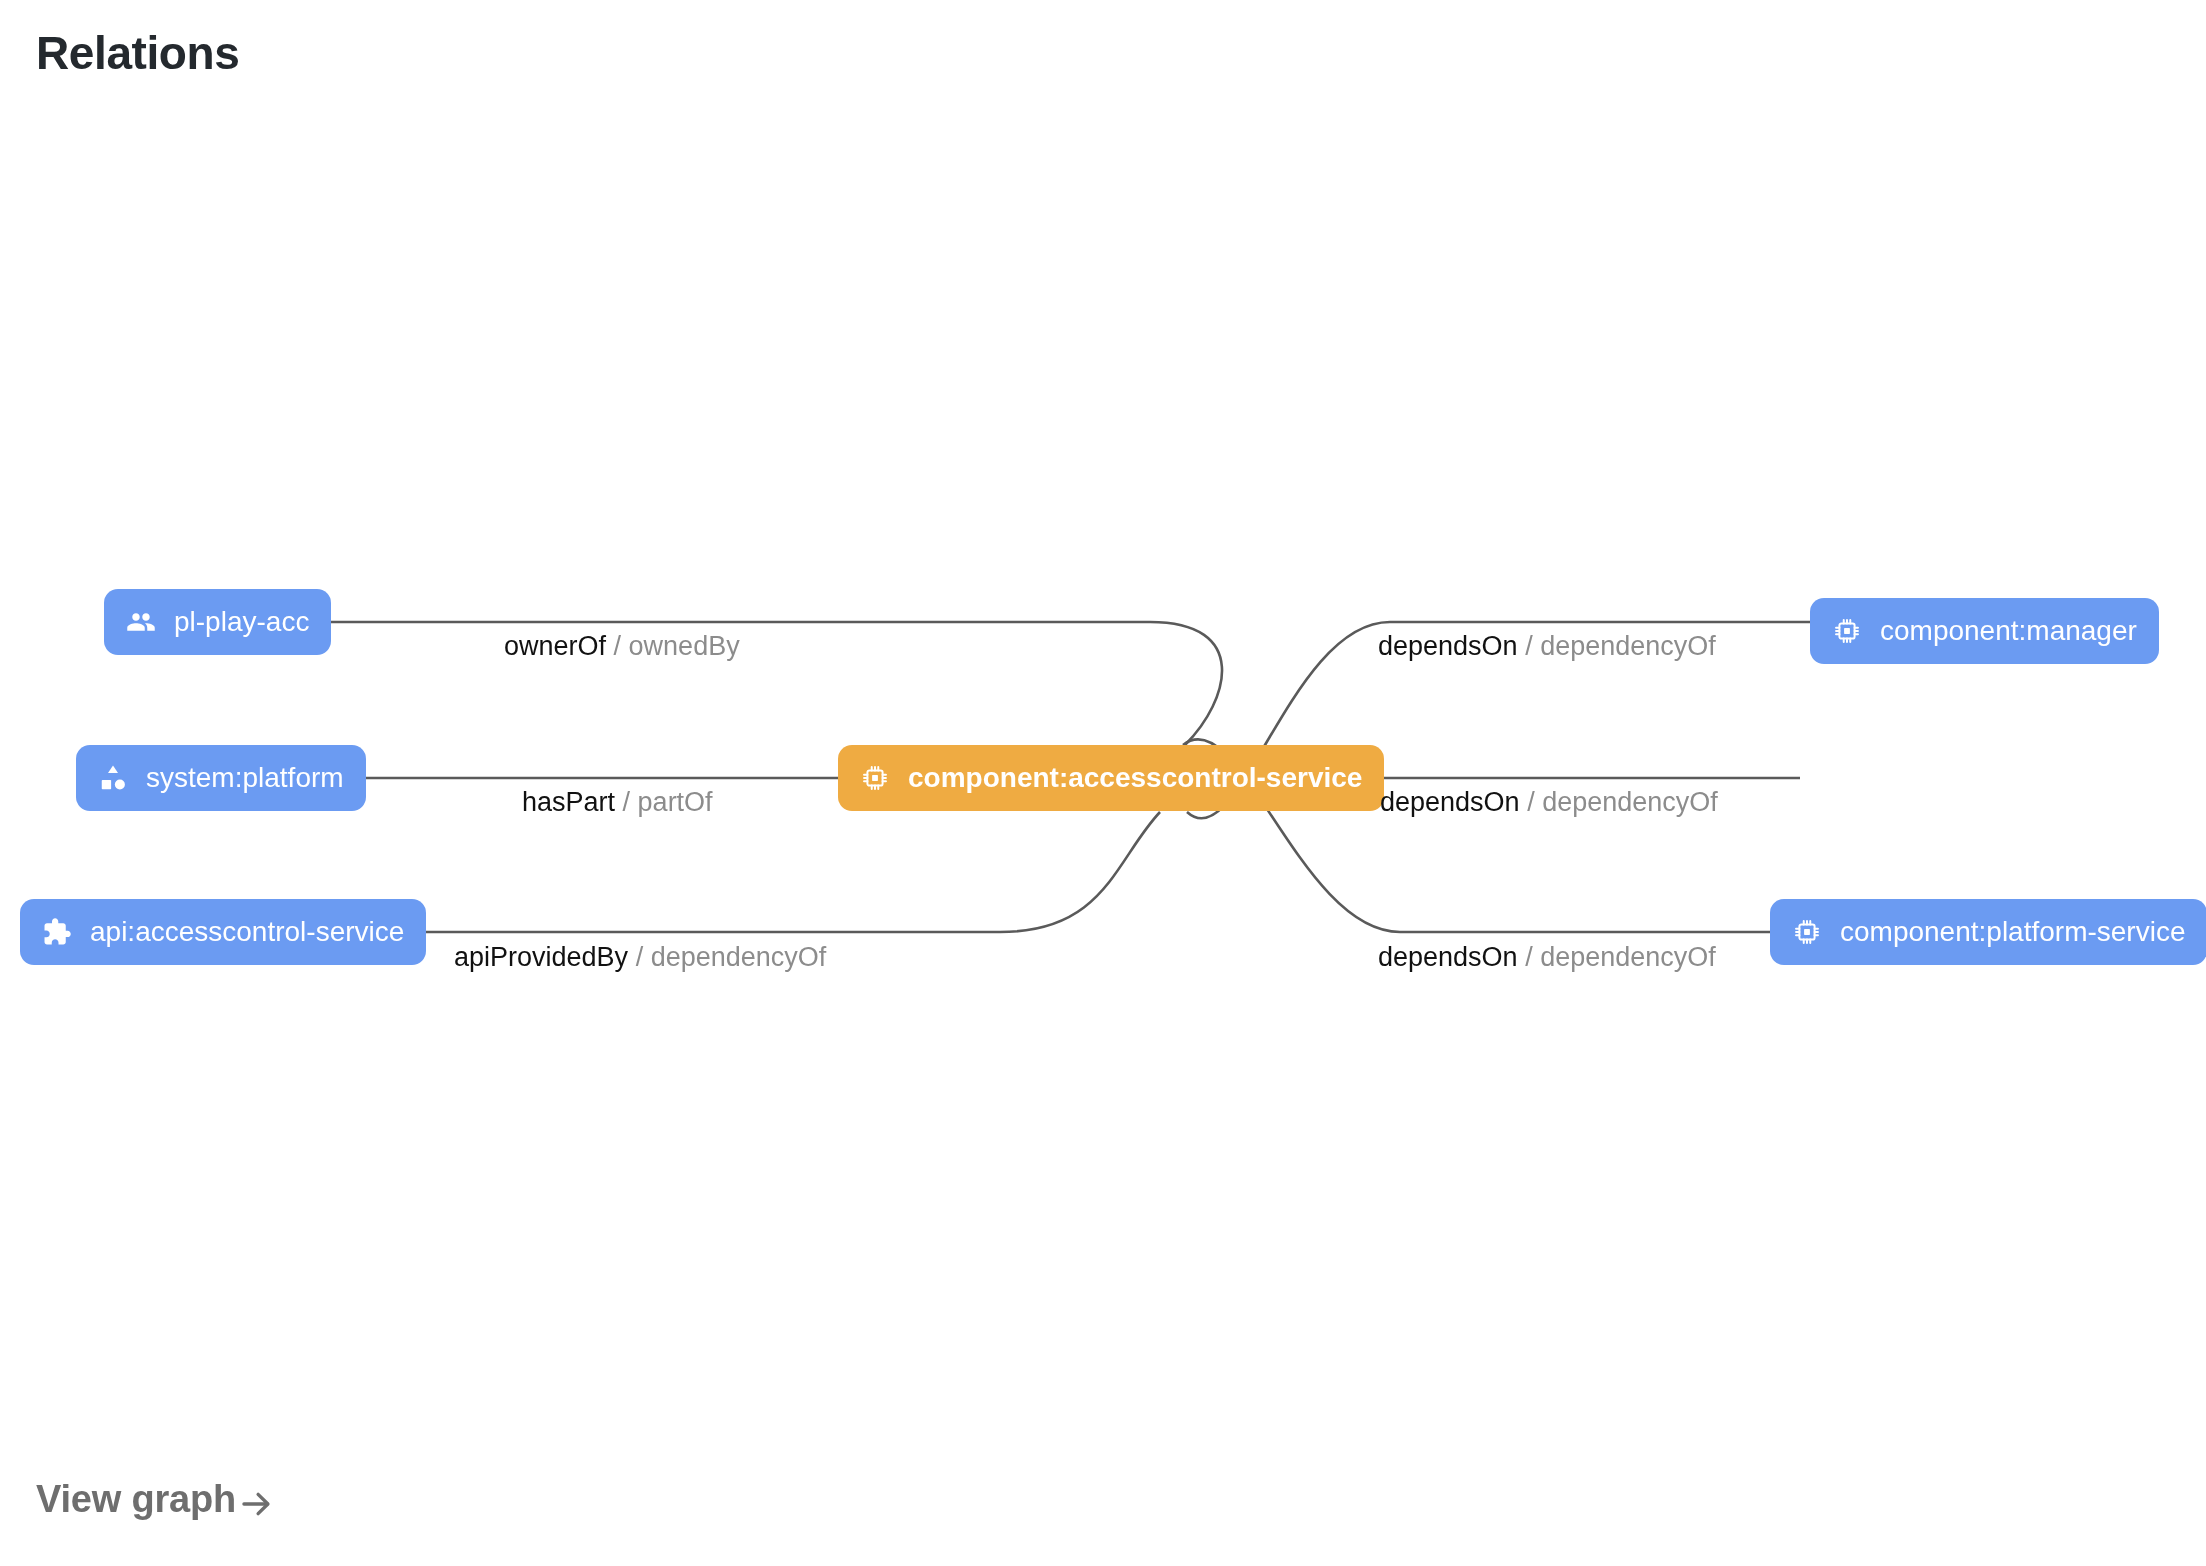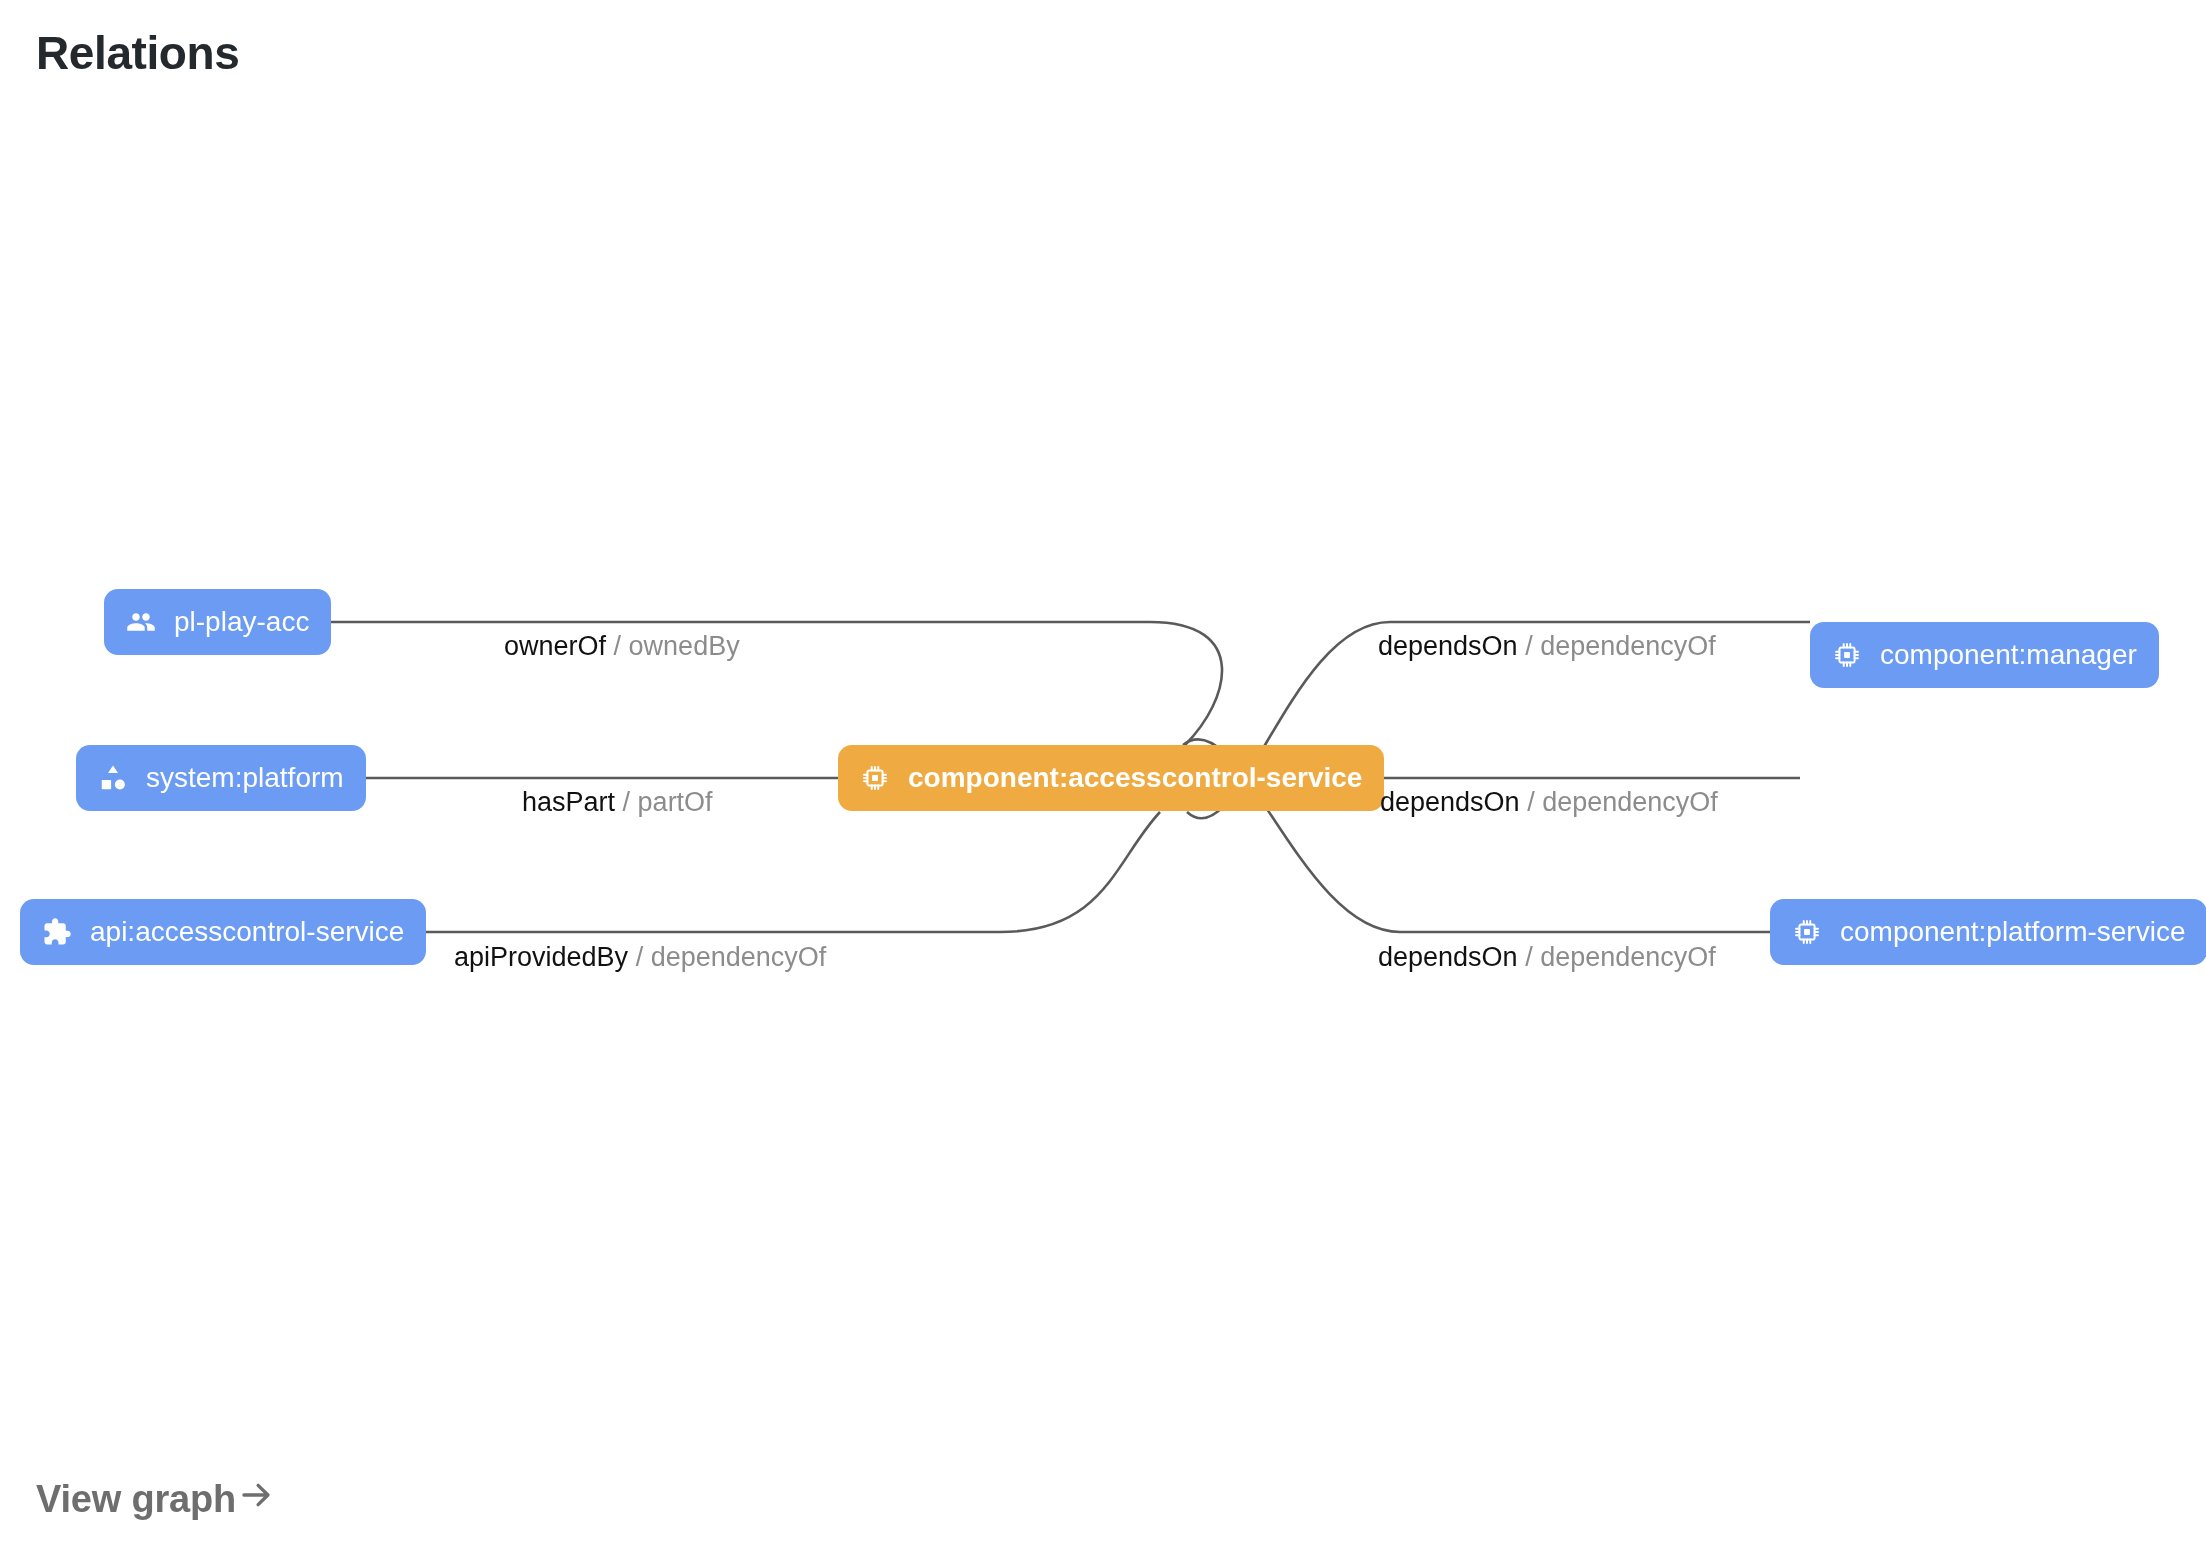--- a/index.html
+++ b/index.html
@@ -92,21 +92,21 @@
   .edge-label .sep,
   .edge-label .rev {
     color: #8c8c8c;
   }
 
   #view-graph-link {
     position: absolute;
     left: 36px;
     top: 1478px;
     display: flex;
-    align-items: flex-start;
+    align-items: flex-end;
     font-size: 38px;
     font-weight: bold;
     color: #6e6e6e;
     letter-spacing: -0.2px;
     cursor: pointer;
     text-decoration: none;
   }
   #view-graph-link .arrow {
     display: inline-flex;
     align-items: center;
@@ -169,21 +169,21 @@
     <span class="node-icon">
       <svg width="28" height="28" viewBox="0 0 24 24" fill="none" stroke="#ffffff" stroke-width="1.7" aria-hidden="true">
         <rect x="5.5" y="5.5" width="13" height="13" rx="1.6" fill="none"></rect>
         <rect x="9.5" y="9.5" width="5" height="5" rx="0.6" fill="#ffffff" stroke="none"></rect>
         <path d="M9.2 2.6v2.9M12 2.6v2.9M14.8 2.6v2.9M9.2 18.5v2.9M12 18.5v2.9M14.8 18.5v2.9M2.6 9.2h2.9M2.6 12h2.9M2.6 14.8h2.9M18.5 9.2h2.9M18.5 12h2.9M18.5 14.8h2.9" stroke-linecap="round"></path>
       </svg>
     </span>
     <span class="node-label">component:accesscontrol-service</span>
   </div>
 
-  <div class="node blue" style="left:1810px; top:622px;text-align:center;">
+  <div class="node blue" style="left:1810px; top:598px;text-align:center;">
     <span class="node-icon">
       <svg width="28" height="28" viewBox="0 0 24 24" fill="none" stroke="#ffffff" stroke-width="1.7" aria-hidden="true">
         <rect x="5.5" y="5.5" width="13" height="13" rx="1.6" fill="none"></rect>
         <rect x="9.5" y="9.5" width="5" height="5" rx="0.6" fill="#ffffff" stroke="none"></rect>
         <path d="M9.2 2.6v2.9M12 2.6v2.9M14.8 2.6v2.9M9.2 18.5v2.9M12 18.5v2.9M14.8 18.5v2.9M2.6 9.2h2.9M2.6 12h2.9M2.6 14.8h2.9M18.5 9.2h2.9M18.5 12h2.9M18.5 14.8h2.9" stroke-linecap="round"></path>
       </svg>
     </span>
     <span class="node-label">component:manager</span>
   </div>
 

